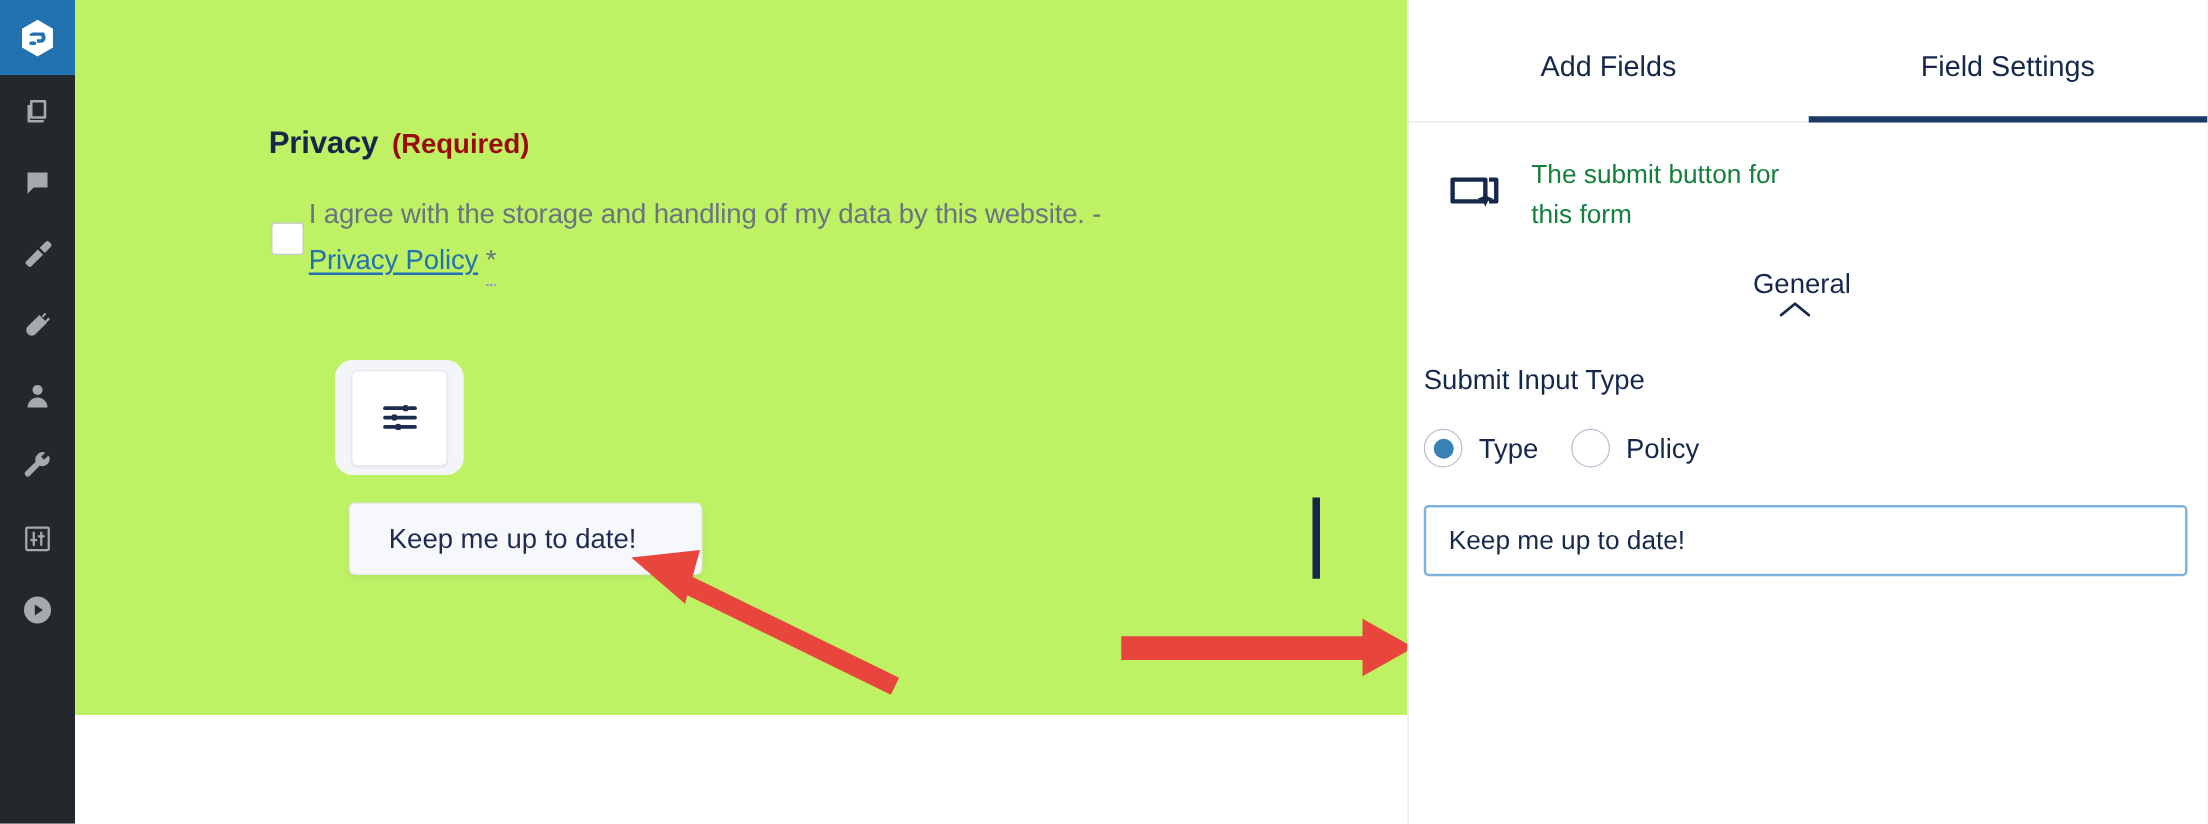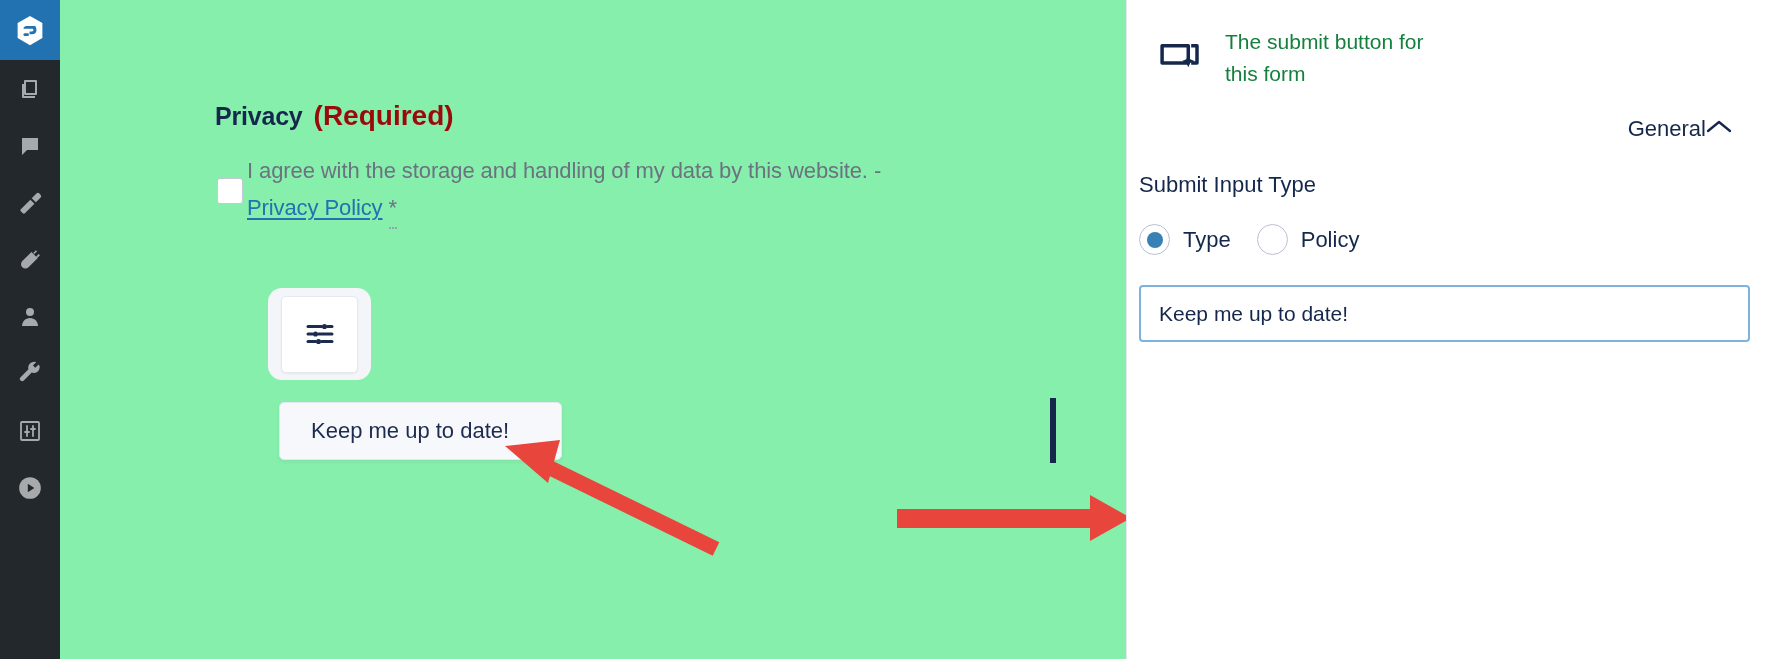--- a/index.html
+++ b/index.html
@@ -34,34 +34,34 @@
   .wp-icon {
     width: 60px; height: 57px;
     display: flex; align-items: center; justify-content: center;
     color: #a7aaad;
   }
   .wp-icon svg { display: block; }
 
   
   .editor {
     position: absolute; left: 60px; top: 0;
-    width: 1066px; height: 659px;
-    background: #86efac;
+    width: 1066px; height: 572px;
+    background: #bef264;
   }
 
   .field-label-row {
     position: absolute; left: 155px; top: 100px;
     display: flex; align-items: baseline; gap: 11px;
   }
   .field-label {
     font-size: 25px; font-weight: bold; color: #15284B;
     letter-spacing: -0.2px;
   }
   .field-required {
-    font-size: 28px; font-weight: bold; color: #9b0a0a;
+    font-size: 22px; font-weight: bold; color: #9b0a0a;
   }
 
   .consent-row {
     position: absolute; left: 157px; top: 152px;
     display: flex; align-items: center; gap: 4px;
     width: 730px;
   }
   .consent-box {
     width: 26px; height: 26px; border: 1px solid #c3c8d4;
     border-radius: 3px; background: #fff; flex: none;
@@ -149,22 +149,23 @@
   .panel-head-icon { color: #15284B; flex: none; width: 44px; display:flex; justify-content:center; }
   .panel-head-text { padding-top: 2px; }
   .panel-head-title {
     font-size: 21px; font-weight: bold; color: #15284B; margin-bottom: 9px;
   }
   .panel-head-desc {
     font-size: 21px; color: #15803d; line-height: 32px; max-width: 230px;
   }
 
   .section-header {
-    display: flex; align-items: center; justify-content: flex-end;
+    display: flex; align-items: center; justify-content: flex-start;
     padding: 26px 34px 0 12px;
+    flex-direction: column;
   }
   .section-title { font-size: 22px; color: #15284B; padding-left: 12px; }
   .chevron { color: #15284B; }
 
   .panel-field { padding: 30px 16px 0 12px; }
   .panel-field-label {
     font-size: 22px; color: #15284B; margin-bottom: 26px;
   }
   .radio-row { display: flex; align-items: center; gap: 26px; }
   .radio-opt { display: flex; align-items: center; gap: 13px; }
@@ -325,20 +326,28 @@
       <path d="M 505 446 L 560 440 L 548 483 Z" fill="#e8453c"></path>
     </g>
     <g>
       <rect x="897" y="509" width="205" height="19" fill="#e8453c"></rect>
       <path d="M 1131 518 L 1090 495 L 1090 541 Z" fill="#e8453c"></path>
     </g>
   </svg>
 
   <div class="panel">
 
+    <div class="panel-tabs">
+      <div class="panel-tab">
+        <span>Add Fields</span>
+      </div>
+      <div class="panel-tab active">
+        <span>Field Settings</span>
+      </div>
+    </div>
 
     <div class="panel-head">
       <span class="panel-head-icon">
         <svg width="44" height="32" viewBox="0 0 30 22" fill="none" stroke="#15284B" stroke-width="2.4">
           <path d="M2 3.2h18v12H2z" stroke-linejoin="round"></path>
           <path d="M22 3.2h4v12h-4" stroke-linejoin="round"></path>
           <path d="M20 9.5l1.3 3 3 1.3-3 1.3-1.3 3-1.3-3-3-1.3 3-1.3z" fill="#15284B" stroke="none"></path>
         </svg>
       </span>
       <div class="panel-head-text">

